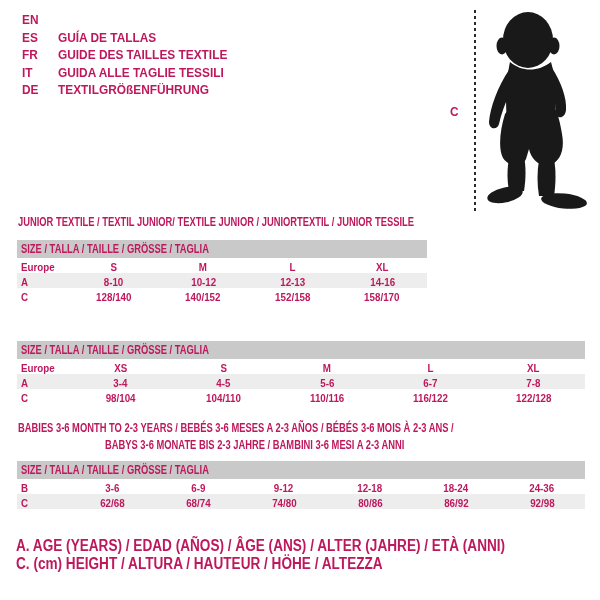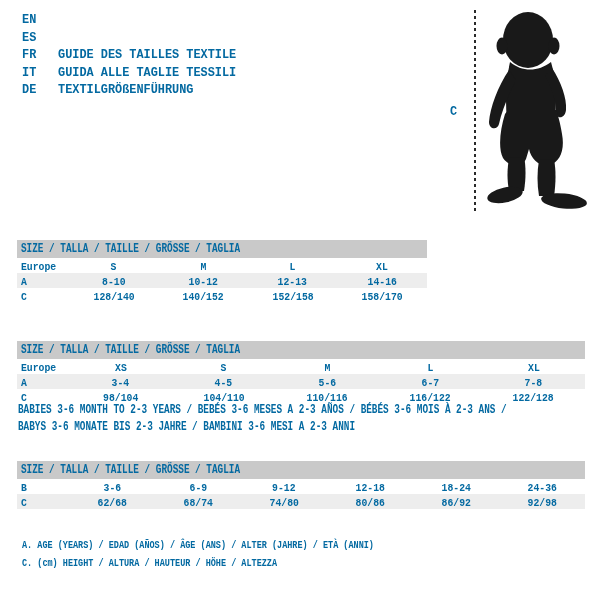--- a/index.html
+++ b/index.html
@@ -1,17 +1,17 @@
 <!DOCTYPE html>
 <html><head>
 <meta charset="utf-8">
 <style>
   html,body{margin:0;padding:0;background:#fff;}
   .page{position:relative;width:600px;height:600px;background:#ffffff;overflow:hidden;
-        font-family:Liberation Mono, monospace;font-weight:700;color:#0369a1;}
+        font-family:Liberation Sans, sans-serif;font-weight:700;color:#be185d;}
   
   .t85{display:inline-block;transform:scaleX(.85);transform-origin:0 50%;white-space:nowrap;}
   .t78{display:inline-block;transform:scaleX(.78);transform-origin:0 50%;white-space:nowrap;}
   .t95{display:inline-block;transform:scaleX(.95);transform-origin:0 50%;white-space:nowrap;}
   .tcc{display:inline-block;transform:scaleX(.85);transform-origin:50% 50%;white-space:nowrap;}
 
   .lang{position:absolute;left:22px;top:12px;font-size:12.5px;line-height:17.6px;}
   .lang-row{display:flex;}
   .lang-code{width:36px;flex:0 0 36px;}
 
@@ -22,33 +22,34 @@
 
   .sec-title{position:absolute;font-size:12px;line-height:16.5px;white-space:nowrap;}
   .sub{font-size:7.5px;vertical-align:-2px;}
 
   .tbl{position:absolute;left:17px;}
   .tbl-bar{height:18px;display:flex;align-items:center;padding-left:4px;font-size:12px;}
   .row{display:flex;height:15px;align-items:flex-end;font-size:11.5px;}
   .row .lbl{flex:0 0 48px;padding-left:4px;}
   .row .c{flex:1;text-align:center;}
 
-  .legend{position:absolute;left:22px;top:537px;font-size:10px;line-height:18.2px;}
+  .legend{position:absolute;left:16px;top:537px;font-size:16px;line-height:18.2px;}
 </style>
 </head>
 <body>
 
 <div class="page">
 
   <div class="lang">
     <div class="lang-row">
       <span class="lang-code"><span class="t95">EN</span></span>
     </div>
     <div class="lang-row">
       <span class="lang-code"><span class="t95">ES</span></span>
+      <span><span class="t95">GUÍA DE TALLAS</span></span>
     </div>
     <div class="lang-row">
       <span class="lang-code"><span class="t95">FR</span></span>
       <span><span class="t95">GUIDE DES TAILLES TEXTILE</span></span>
     </div>
     <div class="lang-row">
       <span class="lang-code"><span class="t95">IT</span></span>
       <span><span class="t95">GUIDA ALLE TAGLIE TESSILI</span></span>
     </div>
     <div class="lang-row">
@@ -68,20 +69,23 @@
       <path d="M31,62 C20,78 12,100 11,114 C11,121 19,123 21,116 C24,102 31,86 38,72 Z"></path>
       <path d="M74,60 C83,74 89,90 88,102 C87,111 78,112 78,103 C78,92 73,78 67,68 Z"></path>
       <path d="M27,106 C22,122 20,140 25,150 C31,159 44,160 48,151 L51,141 C53,151 62,160 72,157 C82,154 87,142 84,126 C82,114 80,107 78,102 L30,102 Z"></path>
       <path d="M31,150 C29,162 29,172 31,183 L46,183 C48,170 48,158 46,149 Z"></path>
       <path d="M61,152 C59,164 59,176 61,188 L76,188 C78,175 78,162 76,151 Z"></path>
       <ellipse cx="27" cy="187" rx="18" ry="7.5" transform="rotate(-12 27 187)"></ellipse>
       <ellipse cx="86" cy="193" rx="23" ry="7.5" transform="rotate(6 86 193)"></ellipse>
     </g>
   </svg>
 
+  <div class="sec-title" style="left:18px;top:214px;">
+    <span class="t78">JUNIOR TEXTILE / TEXTIL JUNIOR/ TEXTILE JUNIOR / JUNIORTEXTIL / JUNIOR TESSILE</span>
+  </div>
   <div class="tbl" style="top:240px;width:410px;">
     <div class="tbl-bar" style="background:#c9c9c9;">
       <span class="t78">SIZE / TALLA / TAILLE / GRÖSSE / TAGLIA</span>
     </div>
     <div class="row">
       <div class="lbl"><span class="t85">Europe</span></div>
       <div class="c"><span class="tcc">S</span></div>
       <div class="c"><span class="tcc">M</span></div>
       <div class="c"><span class="tcc">L</span></div>
       <div class="c"><span class="tcc">XL</span></div>
@@ -125,21 +129,21 @@
     <div class="row">
       <div class="lbl"><span class="t85">C</span></div>
       <div class="c"><span class="tcc">98/104</span></div>
       <div class="c"><span class="tcc">104/110</span></div>
       <div class="c"><span class="tcc">110/116</span></div>
       <div class="c"><span class="tcc">116/122</span></div>
       <div class="c"><span class="tcc">122/128</span></div>
     </div>
   </div>
 
-  <div class="sec-title" style="left:18px;top:402px;">
+  <div class="sec-title" style="left:18px;top:420px;text-align:center;">
     <span class="t78">BABIES 3-6 MONTH TO 2-3 YEARS / BEBÉS 3-6 MESES A 2-3 AÑOS / BÉBÉS 3-6 MOIS À 2-3 ANS /</span><br>
     <span class="t78">BABYS 3-6 MONATE BIS 2-3 JAHRE / BAMBINI 3-6 MESI A 2-3 ANNI</span>
   </div>
   <div class="tbl" style="top:461px;width:568px;">
     <div class="tbl-bar" style="background:#c9c9c9;">
       <span class="t78">SIZE / TALLA / TAILLE / GRÖSSE / TAGLIA</span>
     </div>
     <div class="row">
       <div class="lbl"><span class="t85">B</span></div>
       <div class="c"><span class="tcc">3-6</span></div>

